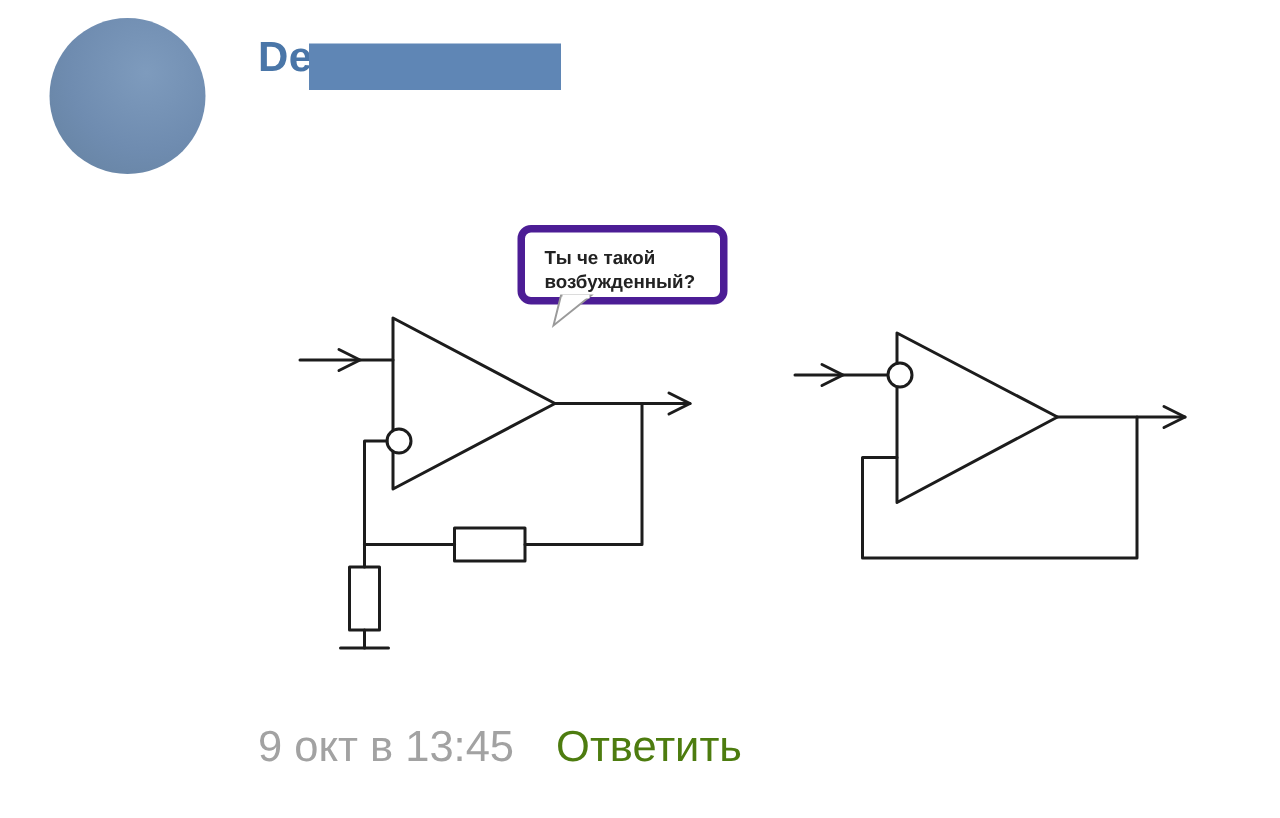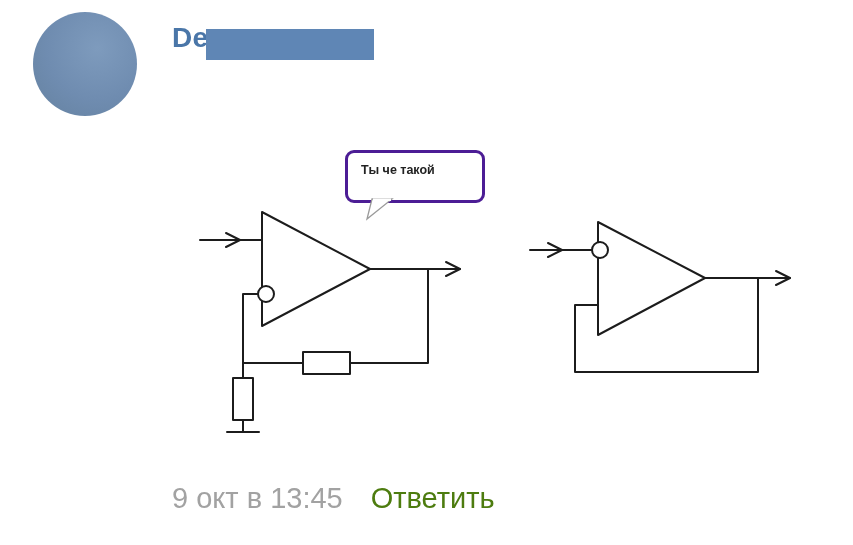--- a/index.html
+++ b/index.html
@@ -29,21 +29,21 @@
     width:168px; height:31px; background:#5f86b5;
   }
 
   
   .meme { position:absolute; left:170px; top:130px; width:650px; height:330px; cursor:pointer; }
   .circuits { position:absolute; left:0; top:0; width:650px; height:330px; }
 
   .bubble {
     position:absolute; left:175px; top:20px;
     width:140px; height:53px;
-    border:3px solid #4c1d95; border-radius:9px;
+    border:5px solid #4c1d95; border-radius:9px;
     background:#fff; padding:9px 6px 0 13px;
     font-size:12.5px; font-weight:bold; color:#222; line-height:16px;
     z-index:2;
   }
   .tail { position:absolute; left:14px; top:100%; margin-top:-1px; overflow:visible; }
 
   
   .footer {
     position:absolute; left:172px; top:482px;
     display:flex; align-items:baseline; gap:28px;
@@ -59,20 +59,21 @@
 
   <div class="avatar"></div>
 
   <a class="author">Den</a>
   <span class="redaction"></span>
 
   <div class="meme">
 
     <div class="bubble">
       <div>Ты че такой</div>
+      <div>возбужденный?</div>
       <svg class="tail" width="40" height="24" viewBox="0 0 40 24">
         <polygon points="10,0 30,0 5,20" fill="#ffffff" stroke="#9a9a9a" stroke-width="1.3"></polygon>
         <line x1="11" y1="0.7" x2="29" y2="0.7" stroke="#ffffff" stroke-width="2.5"></line>
       </svg>
     </div>
 
     <svg class="circuits" viewBox="0 0 650 330">
 
       <g stroke="#1c1c1c" stroke-width="2" fill="none" stroke-linecap="round" stroke-linejoin="round">
         <line x1="30" y1="110" x2="92" y2="110"></line>

